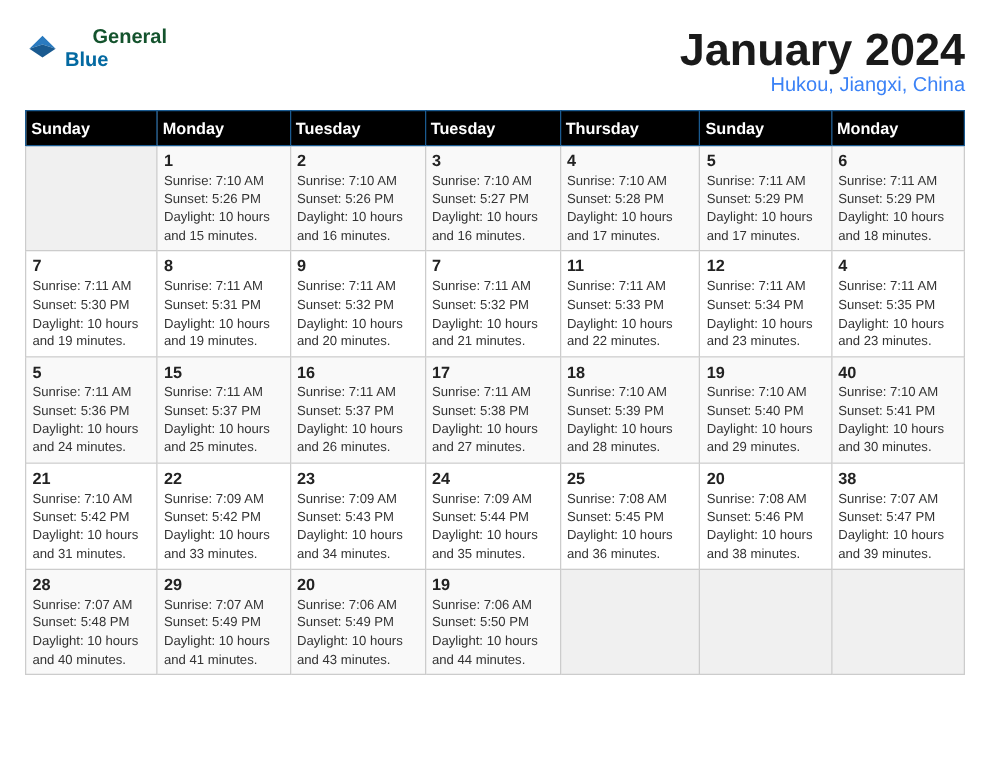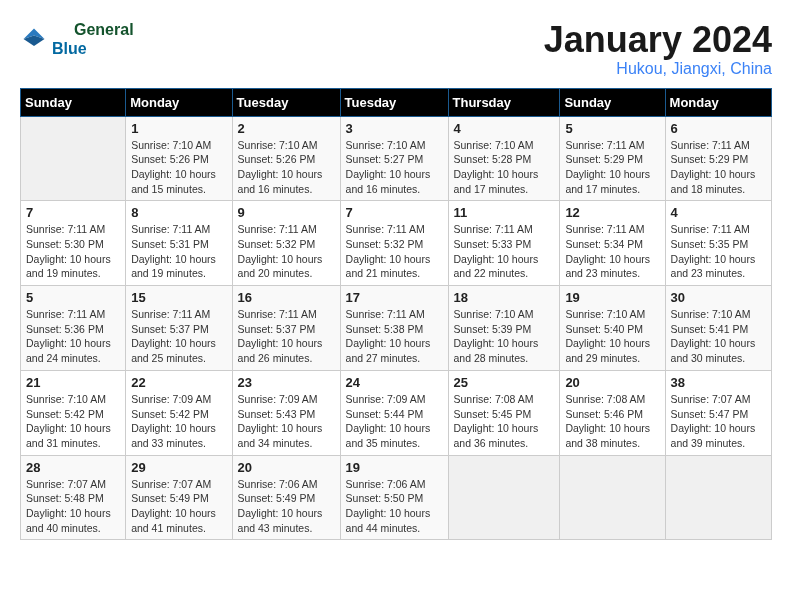--- a/index.html
+++ b/index.html
@@ -189,21 +189,21 @@
         </td>
         <td>
           <div class="day-num">18</div>
           <div class="day-info">Sunrise: 7:10 AM<br>Sunset: 5:39 PM<br>Daylight: 10 hours and 28 minutes.</div>
         </td>
         <td>
           <div class="day-num">19</div>
           <div class="day-info">Sunrise: 7:10 AM<br>Sunset: 5:40 PM<br>Daylight: 10 hours and 29 minutes.</div>
         </td>
         <td>
-          <div class="day-num">30</div>
+          <div class="day-num">40</div>
           <div class="day-info">Sunrise: 7:10 AM<br>Sunset: 5:41 PM<br>Daylight: 10 hours and 30 minutes.</div>
         </td>
       </tr>
       <tr>
         <td>
           <div class="day-num">21</div>
           <div class="day-info">Sunrise: 7:10 AM<br>Sunset: 5:42 PM<br>Daylight: 10 hours and 31 minutes.</div>
         </td>
         <td>
           <div class="day-num">22</div>

